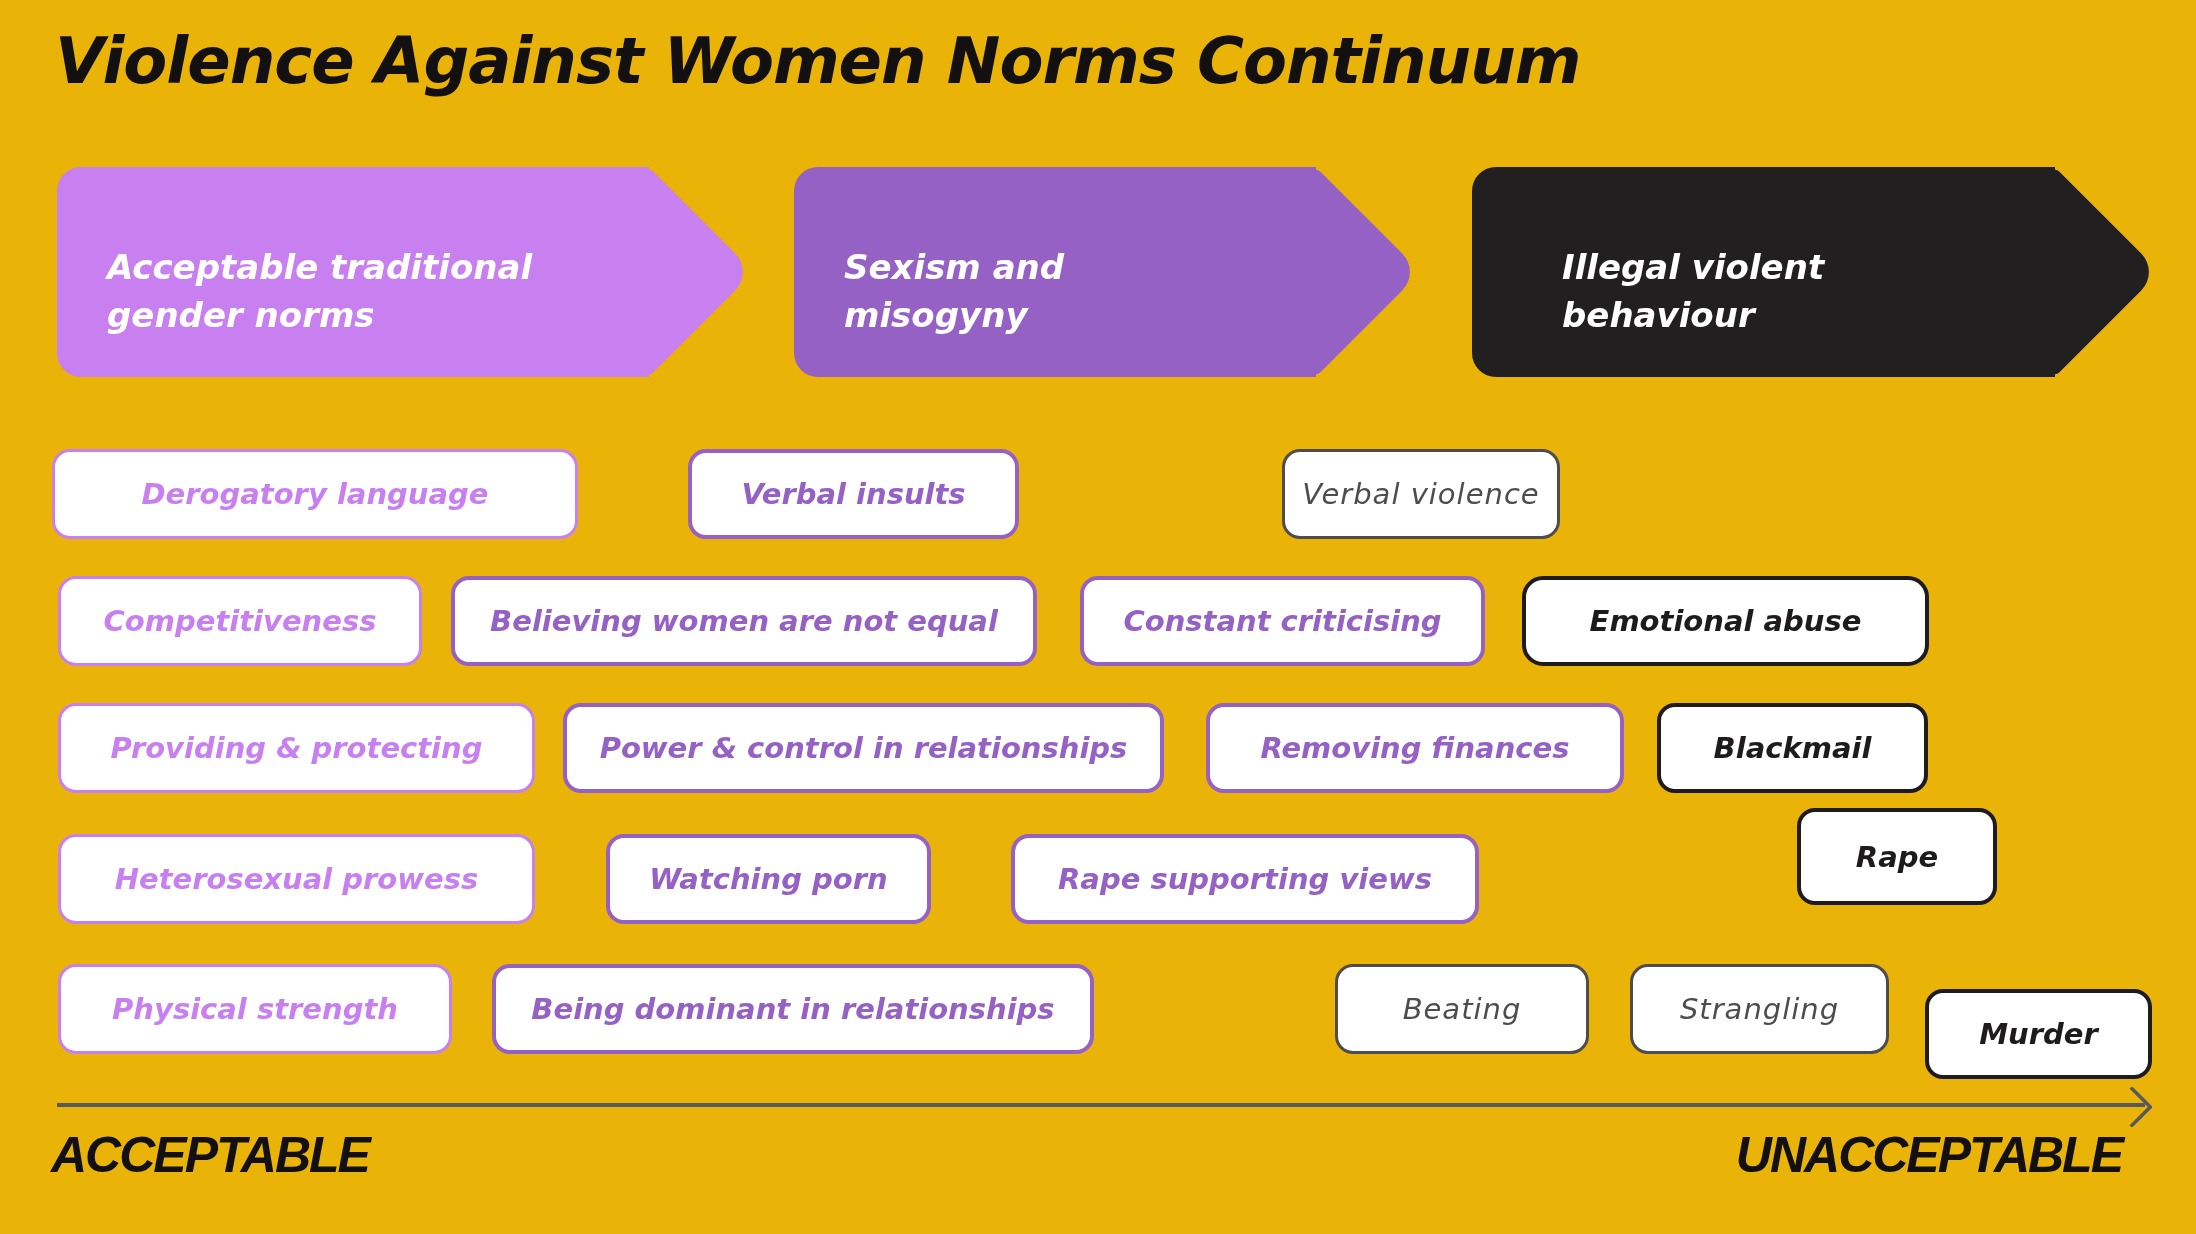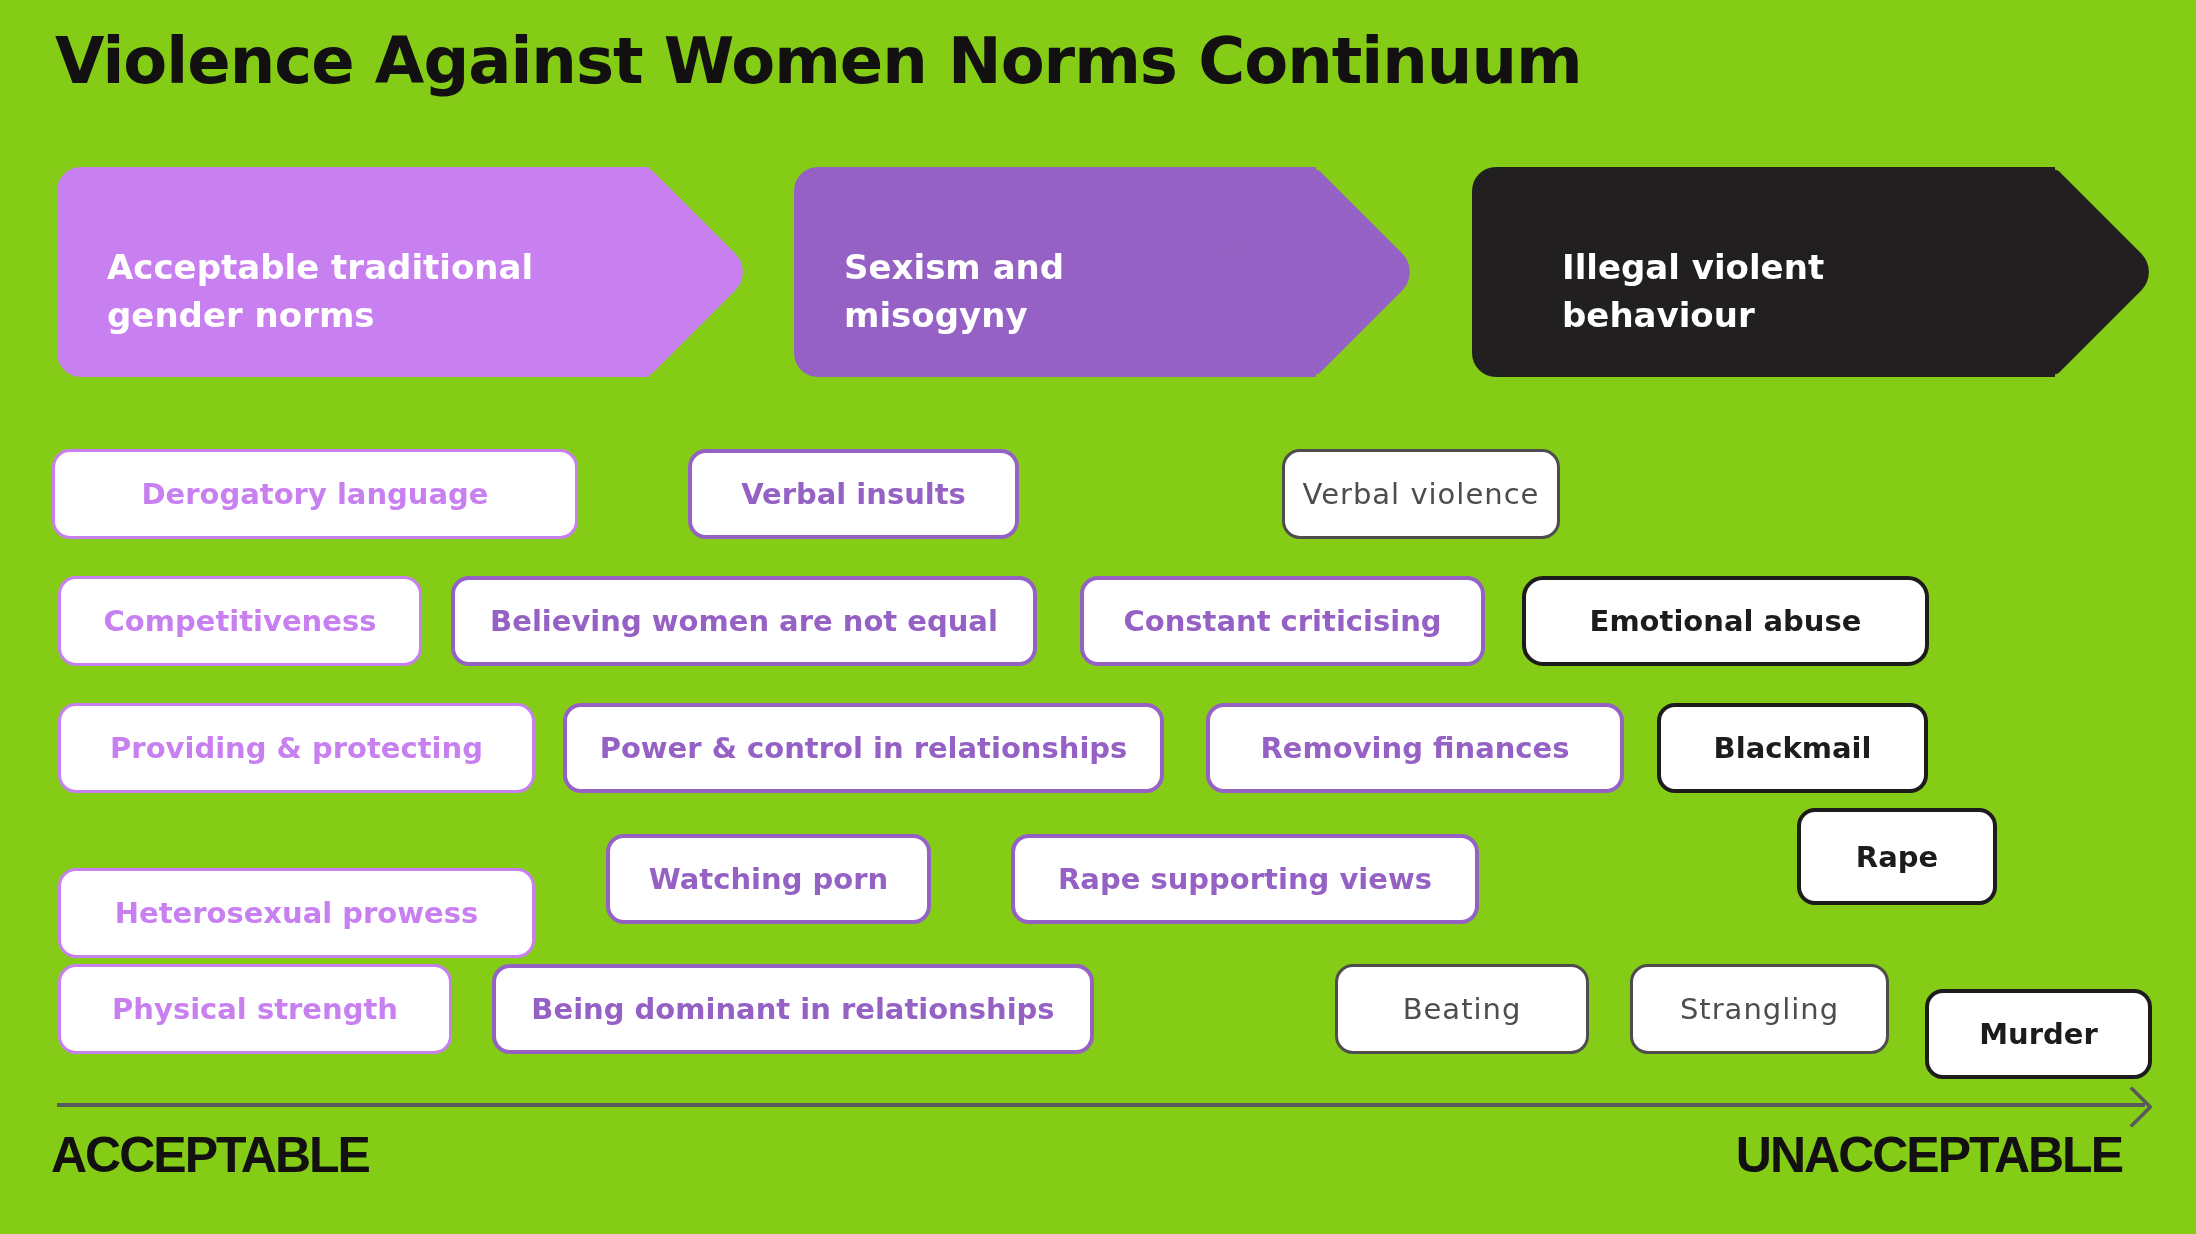--- a/index.html
+++ b/index.html
@@ -1,23 +1,24 @@
 <!DOCTYPE html>
 <html style="--light: #c880f0; --medium: #9561c4; --dark: #221f20; --gray: #4f4c4d; --black: #1e1b1c; --axis: #58595b; --ink: #121011;"><head>
 <meta charset="utf-8">
 <style>
   * { box-sizing: border-box; margin: 0; padding: 0; }
   html, body { background: #ffffff; }
   .canvas {
     position: relative;
     width: 2196px;
     height: 1234px;
-    background: #84cc16;
+    background: #eab308;
     overflow: hidden;
     font-family: "DejaVu Sans", sans-serif;
+    font-style: italic;
   }
   .title {
     position: absolute;
     left: 55px; top: 24px;
     font-size: 64px;
     font-weight: 700;
     letter-spacing: -1px;
     color: var(--ink);
     font-family: "DejaVu Sans", sans-serif;
   }
@@ -129,21 +130,21 @@
   <div class="pill light" style="left:58px;   top:576px; width:364px;">Competitiveness</div>
   <div class="pill medium" style="left:451px;  top:576px; width:586px;">Believing women are not equal</div>
   <div class="pill medium" style="left:1080px; top:576px; width:405px;">Constant criticising</div>
   <div class="pill black" style="left:1522px; top:576px; width:407px;border-radius:21px;">Emotional abuse</div>
 
   <div class="pill light" style="left:58px;   top:703px; width:477px;">Providing &amp; protecting</div>
   <div class="pill medium" style="left:563px;  top:703px; width:601px;">Power &amp; control in relationships</div>
   <div class="pill medium" style="left:1206px; top:703px; width:418px;">Removing finances</div>
   <div class="pill black" style="left:1657px; top:703px; width:271px;">Blackmail</div>
 
-  <div class="pill light" style="left:58px;   top:834px; width:477px;margin-top:34px;">Heterosexual prowess</div>
+  <div class="pill light" style="left:58px;   top:834px; width:477px;">Heterosexual prowess</div>
   <div class="pill medium" style="left:606px;  top:834px; width:325px;">Watching porn</div>
   <div class="pill medium" style="left:1011px; top:834px; width:468px;">Rape supporting views</div>
   <div class="pill black" style="left:1797px; top:808px; width:200px; height:97px;">Rape</div>
 
   <div class="pill light" style="left:58px;   top:964px; width:394px;">Physical strength</div>
   <div class="pill medium" style="left:492px;  top:964px; width:602px;">Being dominant in relationships</div>
   <div class="pill gray" style="left:1335px; top:964px; width:254px;">Beating</div>
   <div class="pill gray" style="left:1630px; top:964px; width:259px;">Strangling</div>
   <div class="pill black" style="left:1925px; top:964px; width:227px;margin-top:25px;">Murder</div>
 

